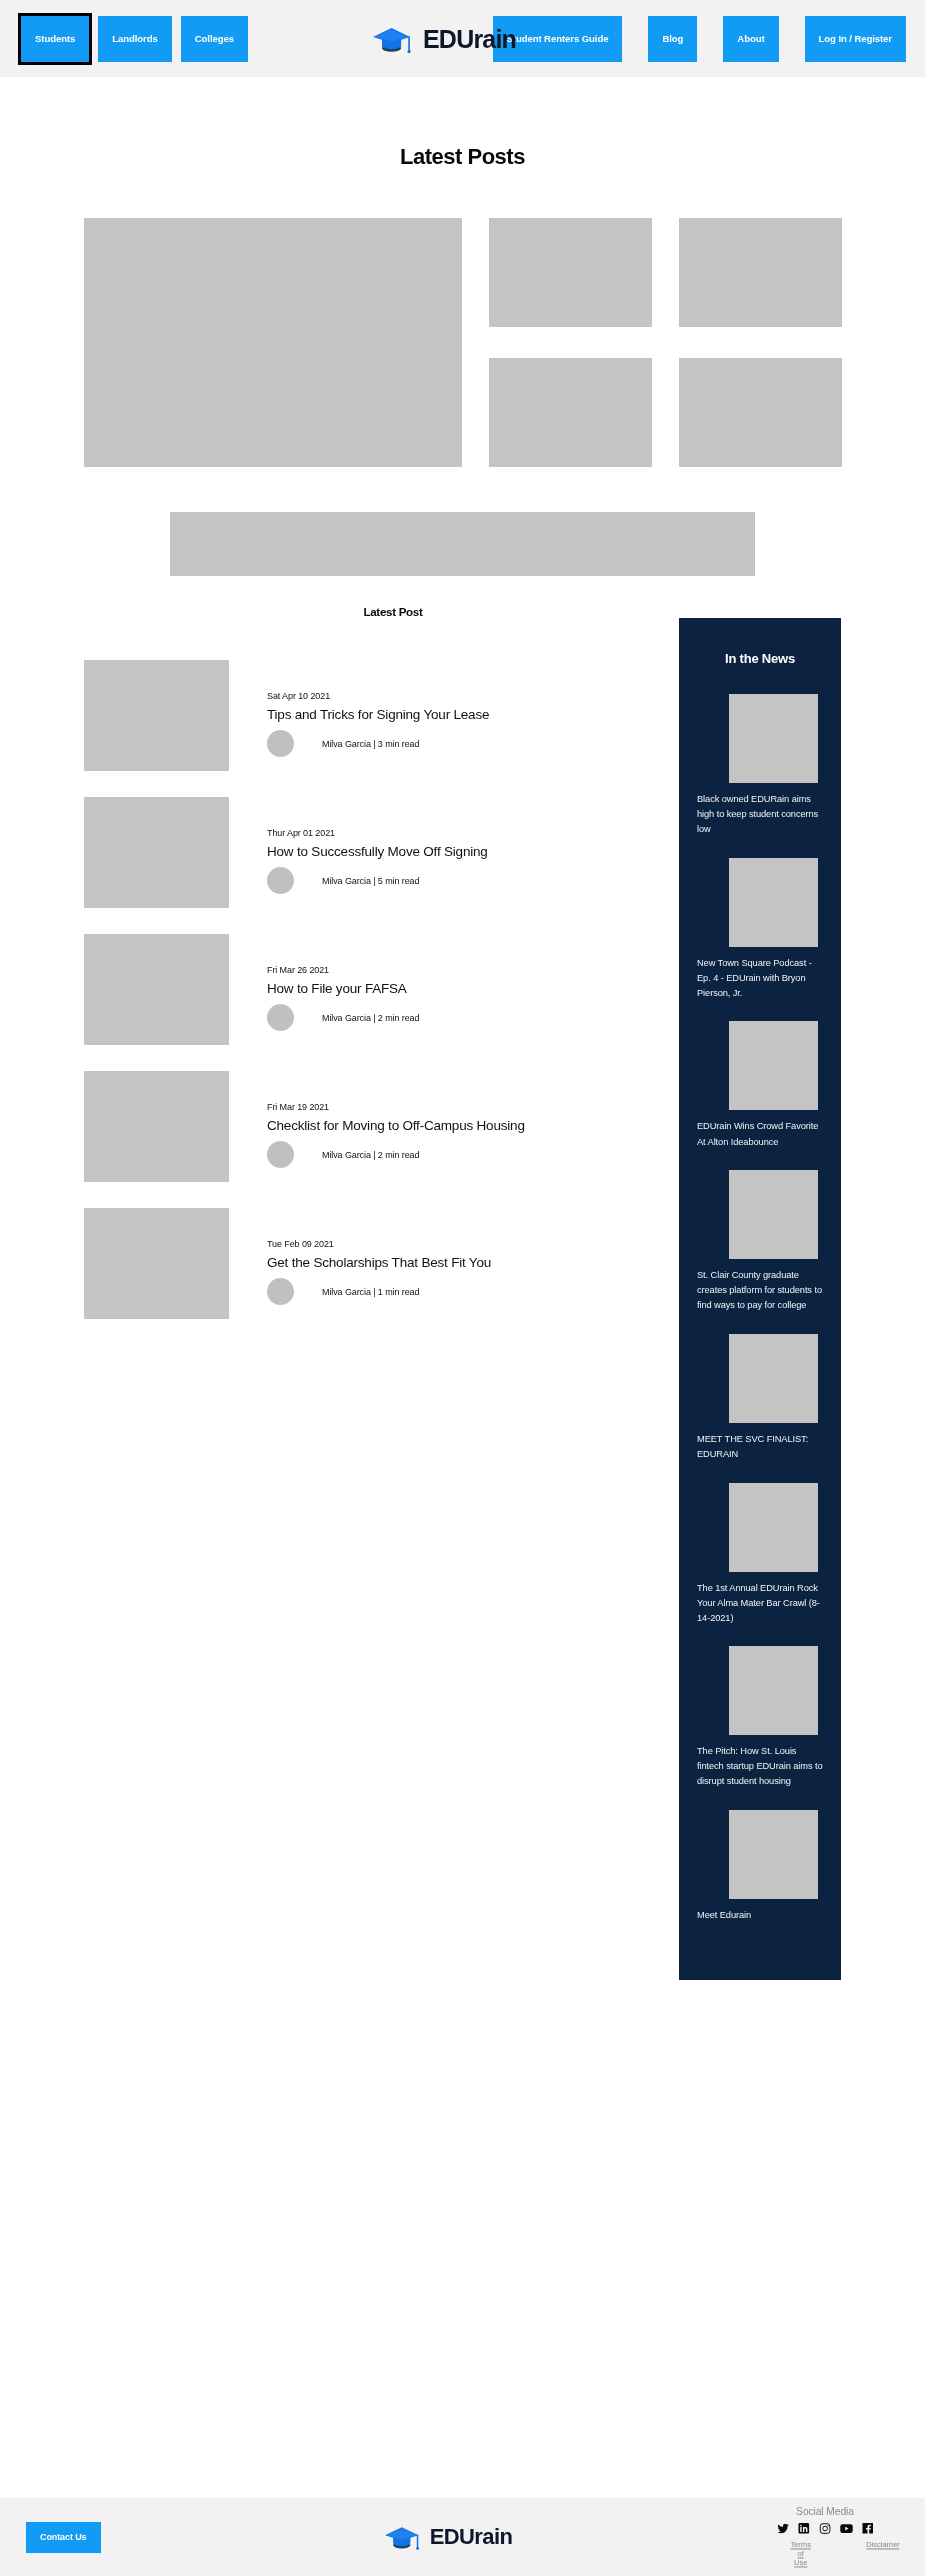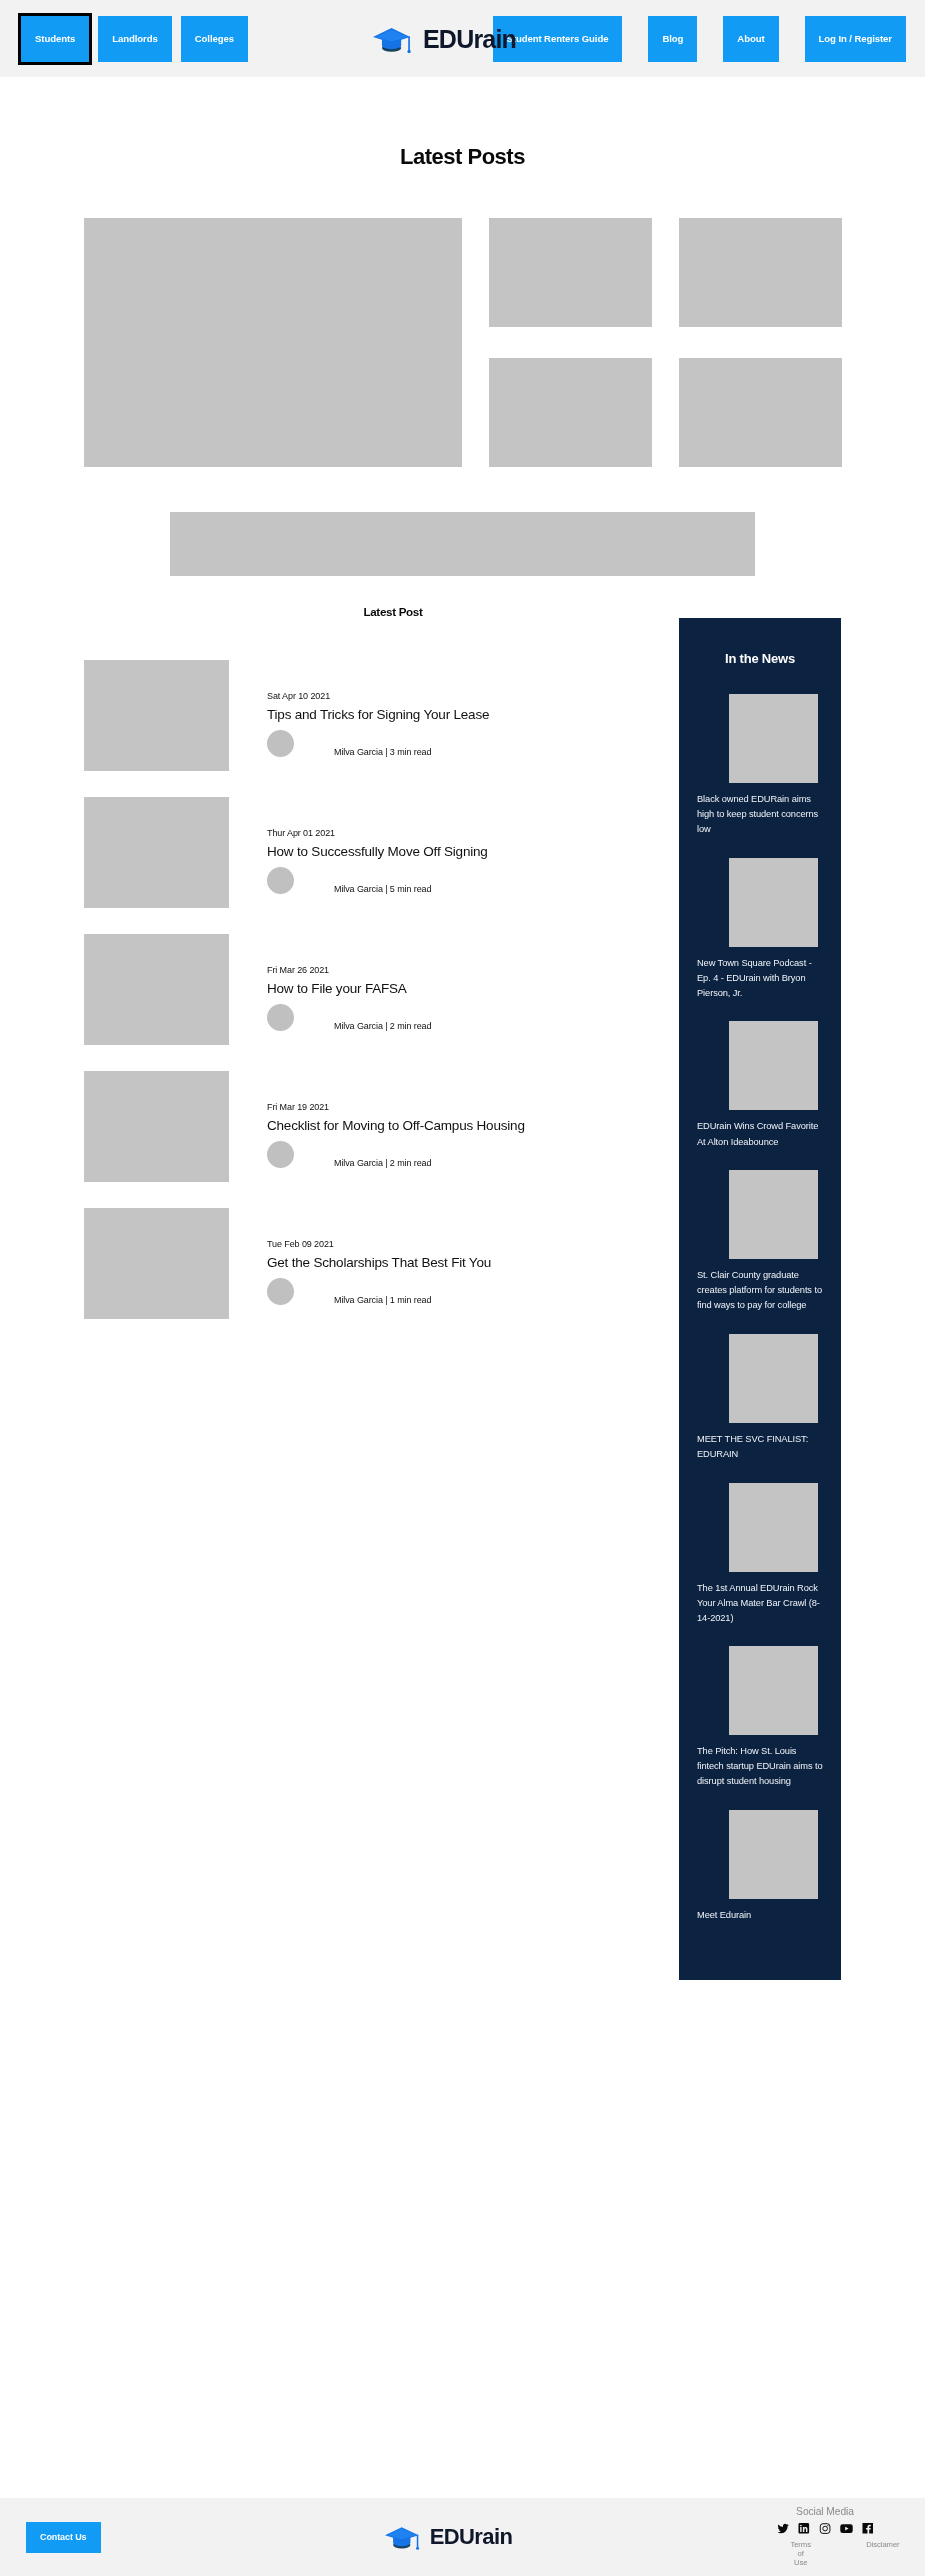--- a/index.html
+++ b/index.html
@@ -149,22 +149,21 @@
   }
   .post-title {
     font-size: 13.5px;
     color: #111111;
     font-weight: normal;
     letter-spacing: -0.2px;
     margin-bottom: 7.7px;
   }
   .post-meta-row {
     display: flex;
-    align-items: flex-end;
-    gap: 12px;
+    align-items: center;
   }
   .avatar {
     width: 27px;
     height: 27px;
     border-radius: 50%;
     background: #c0c0c0;
     flex: 0 0 auto;
   }
   .post-meta {
     font-size: 9px;
@@ -266,20 +265,21 @@
   }
   .social-icons svg { display: block; cursor: pointer; }
   .footer-links {
     display: flex;
     justify-content: center;
     gap: 15.4px;
   }
   .footer-links a {
     color: #8a8a8a;
     font-size: 7.7px;
+    text-decoration: underline;
     letter-spacing: -0.1px;
     cursor: pointer;
     margin-left: 40px;
   }
 
   .cap-svg { display: block; }
 </style>
 </head>
 <body>
 

